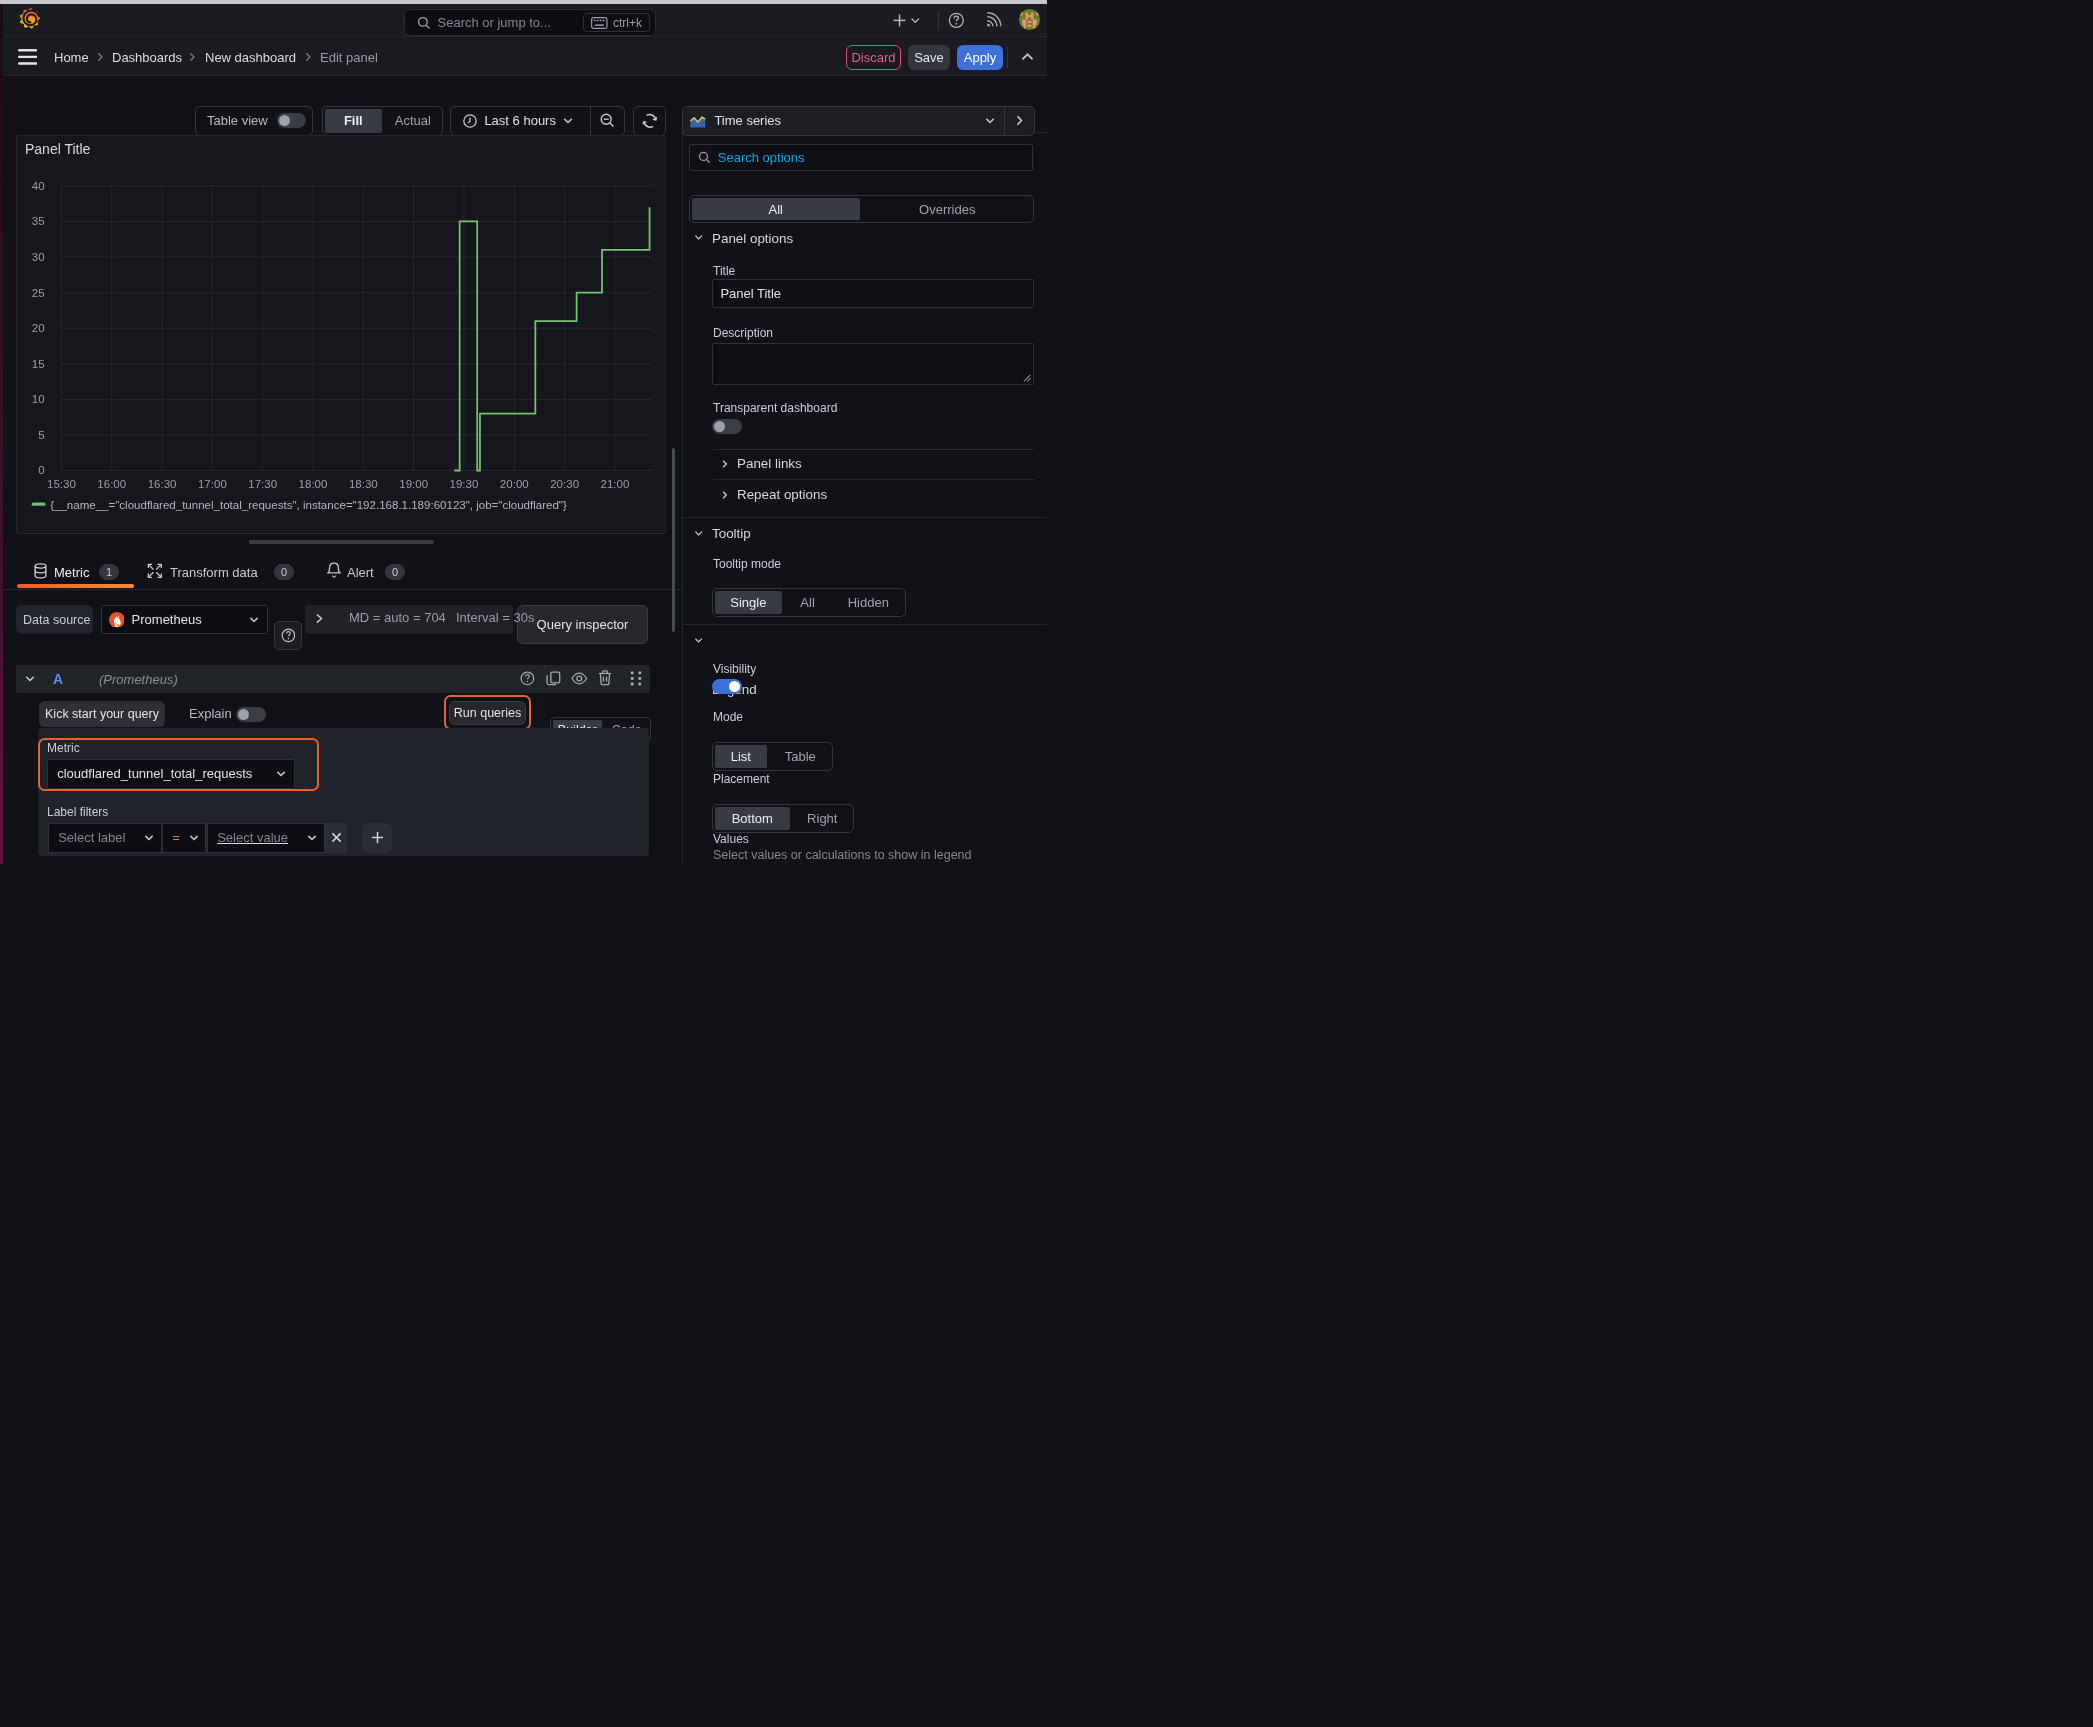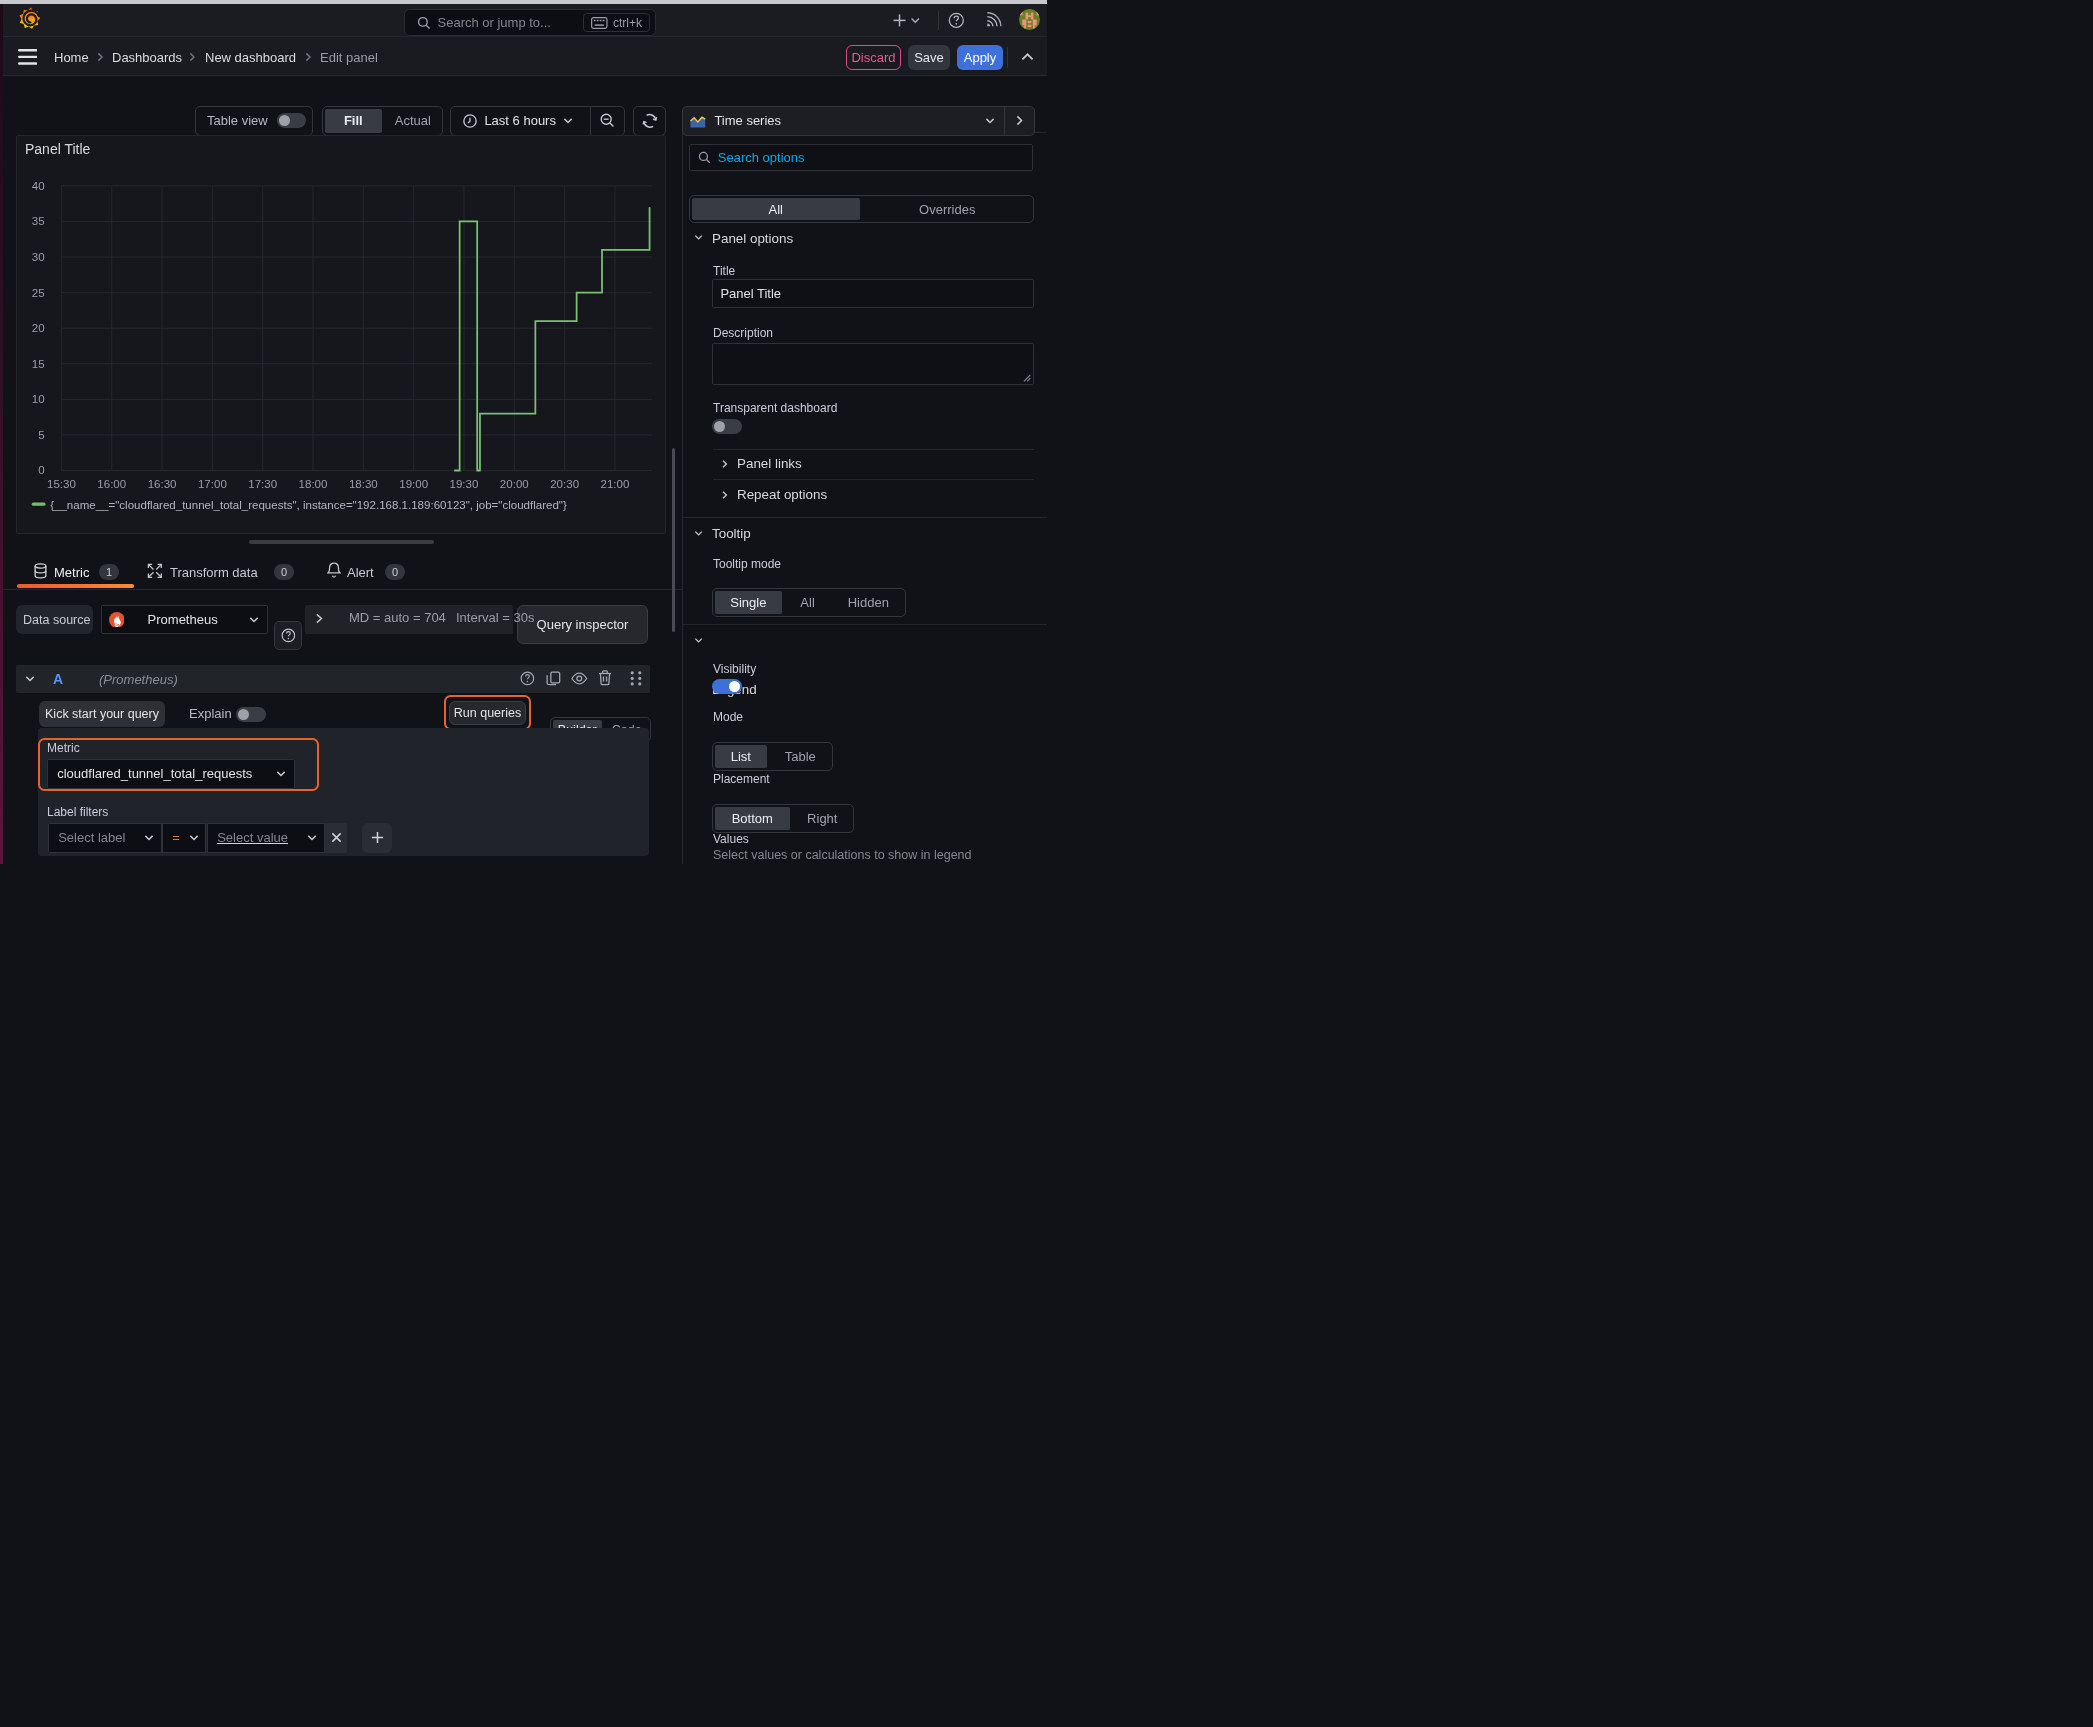--- a/index.html
+++ b/index.html
@@ -249,21 +249,21 @@
   <div class="btn" style="left:274px;top:564px;width:20px;height:15.7px;border-radius:8.3px;background:#34363d;color:#cdced6;font-size:11px;">0</div>
   <svg class="abs" style="left:327px;top:562px;" width="14" height="16.6" viewBox="0 0 15 18" fill="none" stroke="#c3c4cc" stroke-width="1.4">
       <path d="M7.5 1.2 c-3 0-4.8 2.2-4.8 5 c0 4.5-1.6 5.6-1.6 5.6 h12.8 s-1.6-1.1-1.6-5.6 c0-2.8-1.8-5-4.8-5 z"></path>
       <path d="M5.8 14.8 c0.3 0.9 0.9 1.5 1.7 1.5 s1.4-0.6 1.7-1.5"></path>
     </svg>
   <div class="txt" style="left:347px;top:565px;color:#c9cad2;">Alert</div>
   <div class="btn" style="left:385px;top:564px;width:20px;height:15.7px;border-radius:8.3px;background:#34363d;color:#cdced6;font-size:11px;">0</div>
   <div class="abs" style="left:16.6px;top:584px;width:117px;height:3.7px;border-radius:1.8px;background:linear-gradient(90deg,#ef5a28,#fc8b36);"></div>
 
   <div class="btn" style="left:15.7px;top:605px;width:77px;height:29px;background:#22252b;color:#cbccd4;justify-content:flex-start;padding-left:7.4px;font-size:12.5px;">Data source</div>
-  <div class="inp" style="left:101px;top:605px;width:167px;height:29px;background:#0d0e13;gap:16px;">
+  <div class="inp" style="left:101px;top:605px;width:167px;height:29px;background:#0d0e13;">
     <svg style="margin-left:6.5px;flex:none;" width="15.7" height="15.7" viewBox="0 0 17 17">
         <circle cx="8.5" cy="8.5" r="8.5" fill="#e6522c"></circle>
         <path fill="#fff" d="M8.5 2.2 c0.5 1.8-0.3 2.7-1.2 3.8 c-0.9 1.1-1.9 2.3-1.9 4 c0 1.6 0.9 3.1 2.3 3.9 c-0.5-0.7-0.8-1.9-0.4-2.8 c0.3 0.9 0.8 1.5 1.4 2.1 c0.6 0.6 1.1 1.2 1.2 2.2 c1.6-0.5 2.9-2 2.9-3.9 c0-1.1-0.5-2-1-2.9 c-0.9-1.4-1.9-2.7-1.3-4.6 c-0.9 0.6-1.6 1.9-1.5 3.1 c-0.6-0.8-0.8-2.2-0.5-3.3 z M6.2 13.4 h4.6 v1.2 h-4.6 z M7 15.2 h3 v1 h-3 z" transform="translate(0,0)"></path>
       </svg>
     <span style="margin-left:7.4px;color:#e2e3e9;">Prometheus</span>
     <svg style="margin-left:auto;margin-right:8.3px;flex:none;" width="10" height="7.4" viewBox="0 0 11 8" fill="none" stroke="#c6c7cf" stroke-width="1.6">
         <path d="M1.5 2 l4 4 4-4"></path>
       </svg>
   </div>
   <div class="grp" style="left:274px;top:605px;width:28px;height:29px;justify-content:center;background:#1c1e24;">

